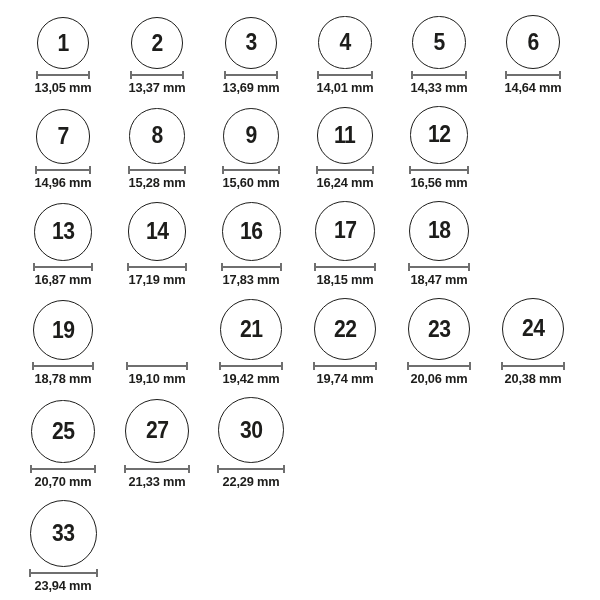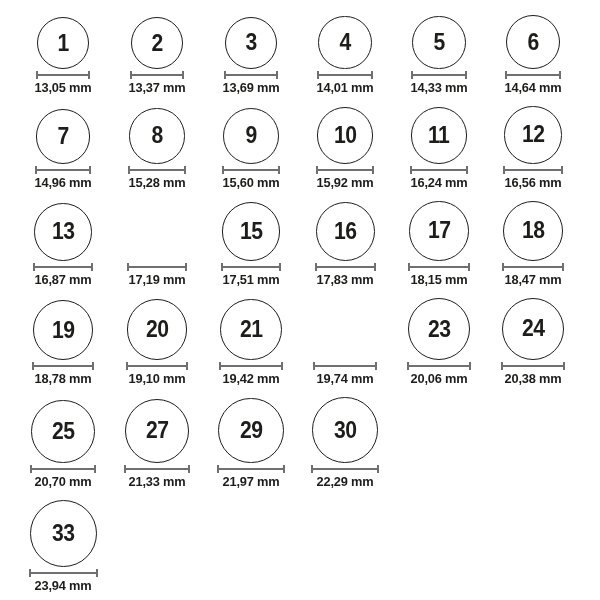--- a/index.html
+++ b/index.html
@@ -138,27 +138,20 @@
         <div class="label">15,28 mm</div>
       </div>
       <div class="cell">
         <div class="circle" style="width:55.8px;height:55.8px">
           <span class="num">9</span>
         </div>
         <div class="dim" style="width:57.8px"></div>
         <div class="label">15,60 mm</div>
       </div>
       <div class="cell">
-        <div class="circle" style="width:56.2px;height:56.2px">
-          <span class="num">10</span>
-        </div>
-        <div class="dim" style="width:58.2px"></div>
-        <div class="label">15,92 mm</div>
-      </div>
-      <div class="cell">
         <div class="circle" style="width:56.7px;height:56.7px">
           <span class="num">11</span>
         </div>
         <div class="dim" style="width:58.7px"></div>
         <div class="label">16,24 mm</div>
       </div>
       <div class="cell">
         <div class="circle" style="width:57.2px;height:57.2px">
           <span class="num">12</span>
         </div>
@@ -168,31 +161,27 @@
     </div>
     <div class="row">
       <div class="cell">
         <div class="circle" style="width:57.6px;height:57.6px">
           <span class="num">13</span>
         </div>
         <div class="dim" style="width:59.6px"></div>
         <div class="label">16,87 mm</div>
       </div>
       <div class="cell">
+        <div class="circle" style="width:58.1px;height:58.1px">
+          <span class="num">14</span>
+        </div>
         <div class="dim" style="width:60.1px"></div>
         <div class="label">17,19 mm</div>
       </div>
       <div class="cell">
-        <div class="circle" style="width:58.6px;height:58.6px">
-          <span class="num">15</span>
-        </div>
-        <div class="dim" style="width:60.6px"></div>
-        <div class="label">17,51 mm</div>
-      </div>
-      <div class="cell">
         <div class="circle" style="width:59.0px;height:59.0px">
           <span class="num">16</span>
         </div>
         <div class="dim" style="width:61.0px"></div>
         <div class="label">17,83 mm</div>
       </div>
       <div class="cell">
         <div class="circle" style="width:59.5px;height:59.5px">
           <span class="num">17</span>
         </div>
@@ -209,34 +198,34 @@
     </div>
     <div class="row">
       <div class="cell">
         <div class="circle" style="width:60.5px;height:60.5px">
           <span class="num">19</span>
         </div>
         <div class="dim" style="width:62.5px"></div>
         <div class="label">18,78 mm</div>
       </div>
       <div class="cell">
-        <div class="circle" style="width:60.9px;height:60.9px">
-          <span class="num">20</span>
-        </div>
         <div class="dim" style="width:62.9px"></div>
         <div class="label">19,10 mm</div>
       </div>
       <div class="cell">
         <div class="circle" style="width:61.4px;height:61.4px">
           <span class="num">21</span>
         </div>
         <div class="dim" style="width:63.4px"></div>
         <div class="label">19,42 mm</div>
       </div>
       <div class="cell">
+        <div class="circle" style="width:61.9px;height:61.9px">
+          <span class="num">22</span>
+        </div>
         <div class="dim" style="width:63.9px"></div>
         <div class="label">19,74 mm</div>
       </div>
       <div class="cell">
         <div class="circle" style="width:62.3px;height:62.3px">
           <span class="num">23</span>
         </div>
         <div class="dim" style="width:64.3px"></div>
         <div class="label">20,06 mm</div>
       </div>
@@ -255,27 +244,20 @@
         </div>
         <div class="dim" style="width:65.3px"></div>
         <div class="label">20,70 mm</div>
       </div>
       <div class="cell">
         <div class="circle" style="width:64.2px;height:64.2px">
           <span class="num">27</span>
         </div>
         <div class="dim" style="width:66.2px"></div>
         <div class="label">21,33 mm</div>
-      </div>
-      <div class="cell">
-        <div class="circle" style="width:65.2px;height:65.2px">
-          <span class="num">29</span>
-        </div>
-        <div class="dim" style="width:67.2px"></div>
-        <div class="label">21,97 mm</div>
       </div>
       <div class="cell">
         <div class="circle" style="width:65.6px;height:65.6px">
           <span class="num">30</span>
         </div>
         <div class="dim" style="width:67.6px"></div>
         <div class="label">22,29 mm</div>
       </div>
     </div>
     <div class="row">

